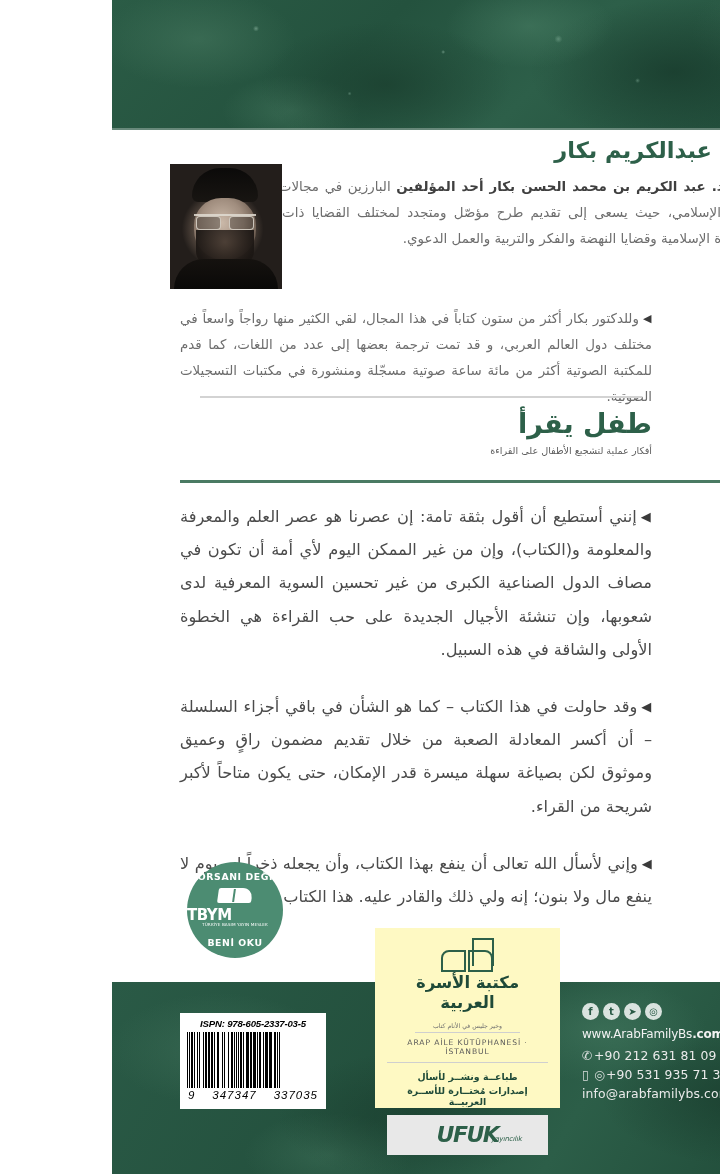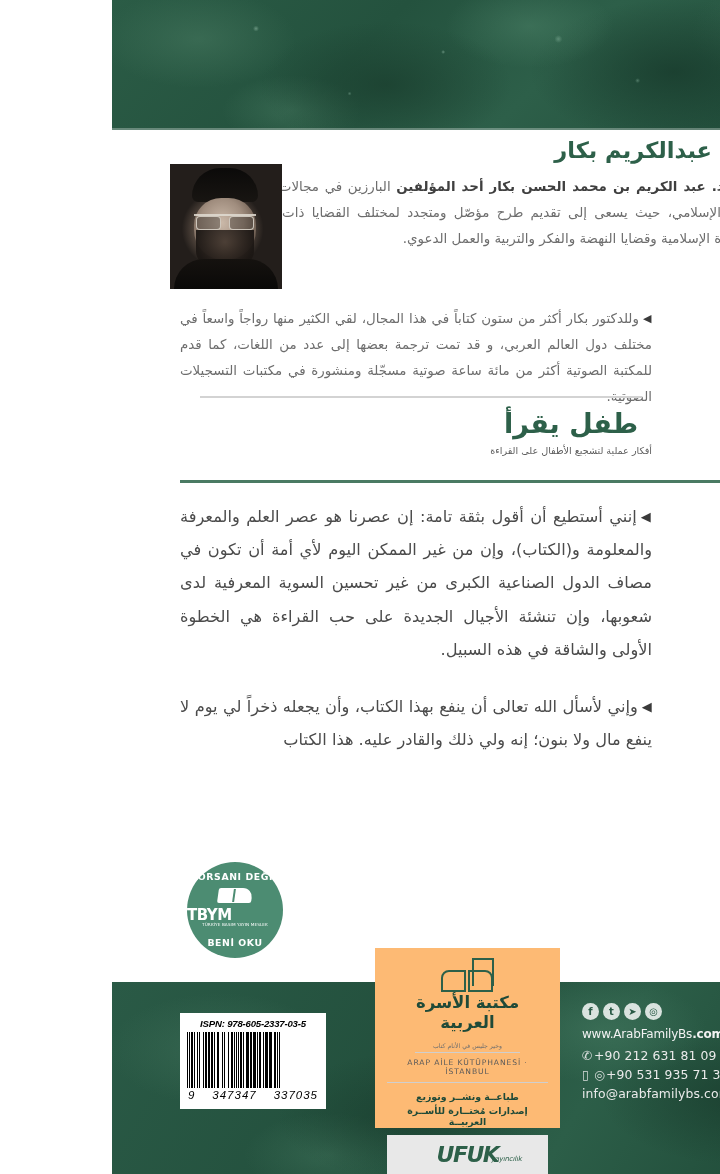--- a/index.html
+++ b/index.html
@@ -159,21 +159,21 @@
     position: absolute;
     left: 68px; top: 480px;
     width: 584px; height: 3px;
     background: #4a7a63;
   }
 
   
   .book-title-block {
     position: absolute;
     top: 406px; right: 68px;
-    text-align: center;
+    text-align: right;
   }
   .book-title {
     color: #2d6049;
     font-size: 27px;
     font-weight: bold;
     line-height: 1.3;
   }
   .book-subtitle {
     color: #5d5d5d;
     font-size: 9.6px;
@@ -243,23 +243,23 @@
     left: 0; top: 60px;
     width: 96px;
     text-align: center;
     font-size: 4.2px;
     letter-spacing: 0.1px;
   }
 
   
   .publisher-card {
     position: absolute;
-    left: 263px; top: 948px;
+    left: 263px; top: 928px;
     width: 185px; height: 180px;
-    background: #fdba74;
+    background: #fef9c3;
     padding: 10px 12px 12px;
     text-align: center;
     z-index: 3;
   }
   .pub-icon {
     margin: 0 auto 1px;
     width: 58px; height: 34px;
     position: relative;
   }
   .pub-icon .tower {
@@ -479,20 +479,23 @@
     <div class="book-subtitle">أفكار عملية لتشجيع الأطفال على القراءة</div>
   </div>
 
   <div class="rule-green"></div>
 
   <div class="body-copy">
     <p>
       <span class="bullet">◀</span><span>إنني أستطيع أن أقول بثقة تامة: إن عصرنا هو عصر العلم والمعرفة والمعلومة و(الكتاب)، وإن من غير الممكن اليوم لأي أمة أن تكون في مصاف الدول الصناعية الكبرى من غير تحسين السوية المعرفية لدى شعوبها، وإن تنشئة الأجيال الجديدة على حب القراءة هي الخطوة الأولى والشاقة في هذه السبيل.</span>
     </p>
     <p>
+      <span class="bullet">◀</span><span>وقد حاولت في هذا الكتاب – كما هو الشأن في باقي أجزاء السلسلة – أن أكسر المعادلة الصعبة من خلال تقديم مضمون راقٍ وعميق وموثوق لكن بصياغة سهلة ميسرة قدر الإمكان، حتى يكون متاحاً لأكبر شريحة من القراء.</span>
+    </p>
+    <p>
       <span class="bullet">◀</span><span>وإني لأسأل الله تعالى أن ينفع بهذا الكتاب، وأن يجعله ذخراً لي يوم لا ينفع مال ولا بنون؛ إنه ولي ذلك والقادر عليه. هذا الكتاب</span>
     </p>
   </div>
 
   <div class="tbym-badge" dir="ltr">
     <div class="arc-top">KORSANI DEĞİL</div>
     <div class="book-glyph"></div>
     <div class="mark">TBYM</div>
     <div class="mark-sub">TÜRKİYE BASIM YAYIN MESLEK</div>
     <div class="arc-bottom">BENİ OKU</div>
@@ -502,21 +505,21 @@
 
   <div class="publisher-card">
     <div class="pub-icon">
       <div class="tower"></div>
       <div class="book-left"></div>
       <div class="book-right"></div>
     </div>
     <div class="pub-name-ar">مكتبة الأسرة العربية</div>
     <div class="pub-tag-ar">وخير جليس في الأنام كتاب</div>
     <div class="pub-name-tr">ARAP AİLE KÜTÜPHANESİ  ·  İSTANBUL</div>
-    <div class="pub-line-1">طباعــة ونشــر وتوزيع</div>
+    <div class="pub-line-1">طباعــة ونشــر لأسأل</div>
     <div class="pub-line-2">إصدارات مُختــارة للأســرة العربيــة</div>
     <div class="ufuk-box" dir="ltr">
       <div class="ufuk-main">UFUK</div>
       <div class="ufuk-sub">yayıncılık</div>
     </div>
   </div>
 
   <div class="barcode-card">
     <div class="isbn-text">ISPN: 978-605-2337-03-5</div>
     <div class="barcode-bars" id="barcode-bars">

